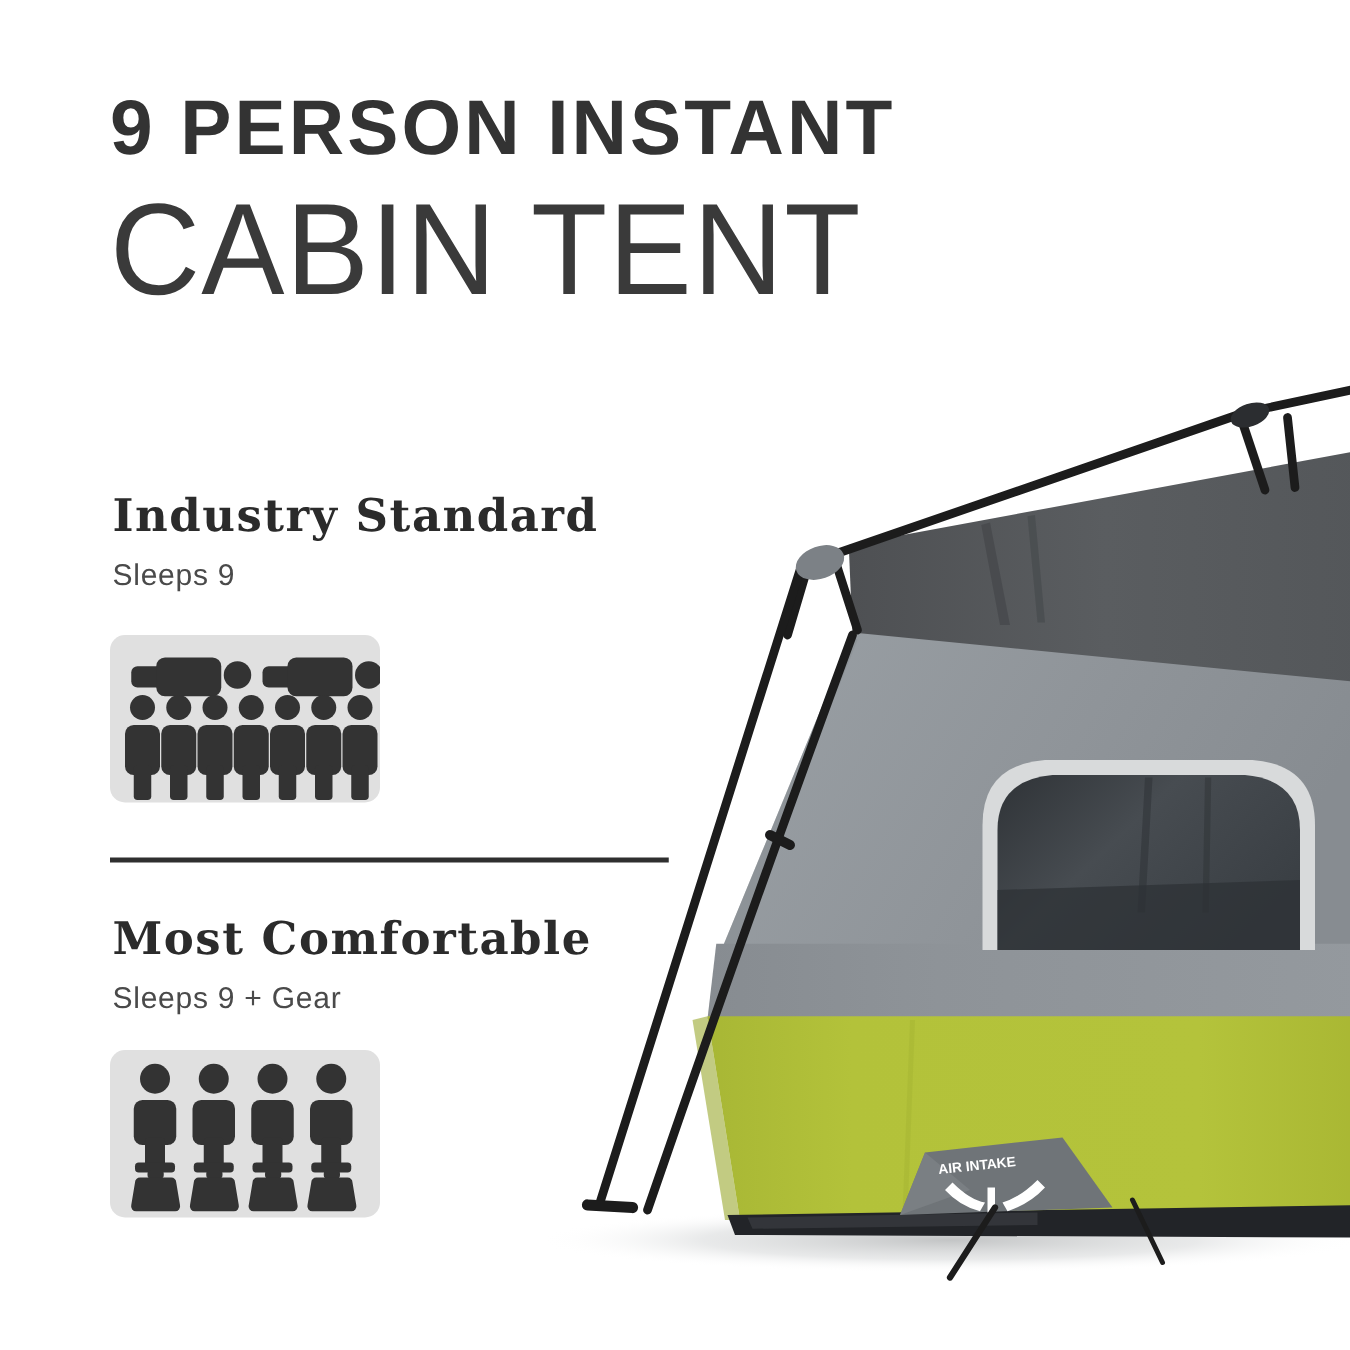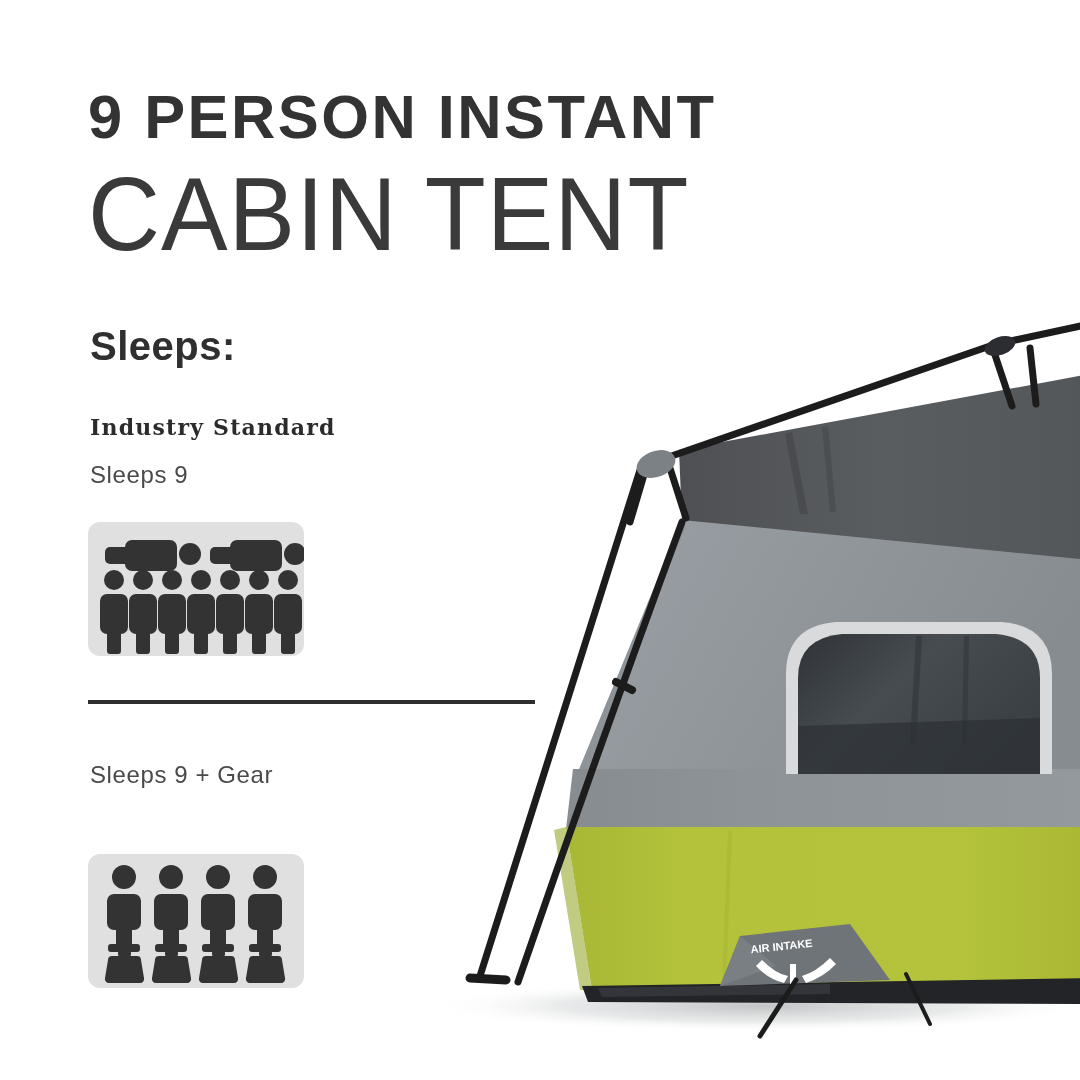--- a/index.html
+++ b/index.html
@@ -15,21 +15,20 @@
     font-family: "Liberation Sans", sans-serif;
     -webkit-font-smoothing: antialiased;
   }
 
   #canvas {
     position: absolute;
     inset: 0;
     width: 1080px;
     height: 764px;
     background: #ffffff;
-    margin-top: 14px;
   }
 
   
   .title-block {
     position: absolute;
     left: 88px;
     top: 72px;
     width: 920px;
   }
   .title-line1 {
@@ -73,21 +72,21 @@
     position: absolute;
     left: 90px;
     width: 460px;
   }
   .spec.spec-1 { top: 394px; }
   .spec.spec-2 { top: 732px; }
 
   .spec-title {
     font-family: "DejaVu Serif", "Liberation Serif", serif;
     font-weight: 700;
-    font-size: 22px;
+    font-size: 36px;
     line-height: 38px;
     letter-spacing: 1.2px;
     color: #2b2b2b;
   }
   .spec-sub {
     font-family: "Liberation Sans", sans-serif;
     font-weight: 400;
     font-size: 24px;
     line-height: 34px;
     letter-spacing: 0.6px;
@@ -137,21 +136,20 @@
 </head>
 <body>
 
 <div id="canvas">
 
   <div class="title-block">
     <div class="title-line1">9 PERSON INSTANT</div>
     <div class="title-line2">CABIN TENT</div>
   </div>
 
-  <div class="sleeps-label">Sleeps:</div>
 
   <div class="spec spec-1">
     <div class="spec-title">Industry Standard</div>
     <div class="spec-sub">Sleeps 9</div>
   </div>
 
   <div class="icon-panel panel-1">
     <svg width="216" height="134" viewBox="0 0 216 134">
       <g fill="#333333">
 
@@ -200,20 +198,21 @@
           <rect x="186" y="72" width="28" height="40" rx="7"></rect>
           <rect x="193" y="104" width="14" height="28" rx="3"></rect>
         </g>
       </g>
     </svg>
   </div>
 
   <div class="divider"></div>
 
   <div class="spec spec-2">
+    <div class="spec-title">Most Comfortable</div>
     <div class="spec-sub">Sleeps 9 + Gear</div>
   </div>
 
   <div class="icon-panel panel-2">
     <svg width="216" height="134" viewBox="0 0 216 134">
       <g fill="#333333">
 
         <g>
           <circle cx="36" cy="23" r="12"></circle>
           <rect x="19" y="40" width="34" height="36" rx="7"></rect>

